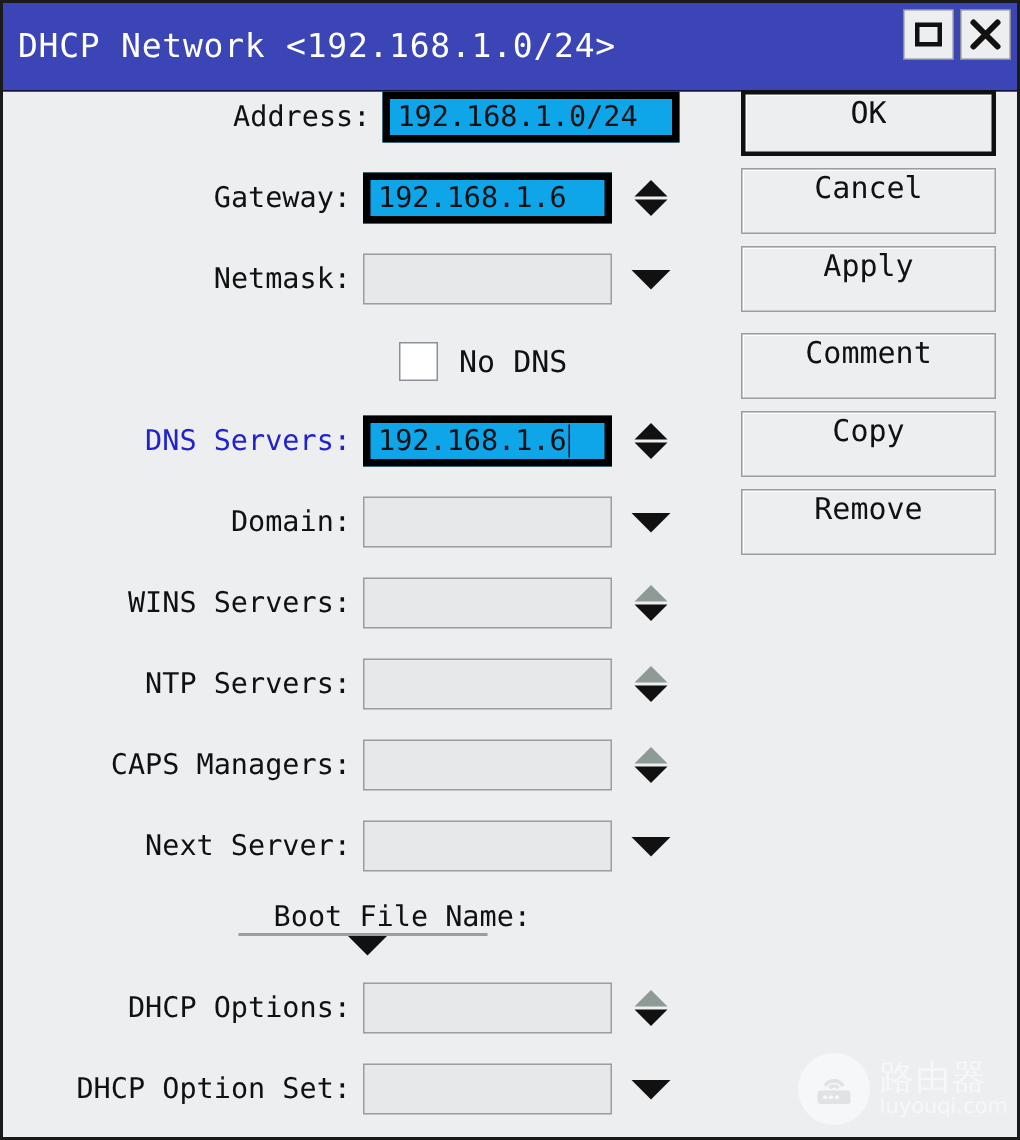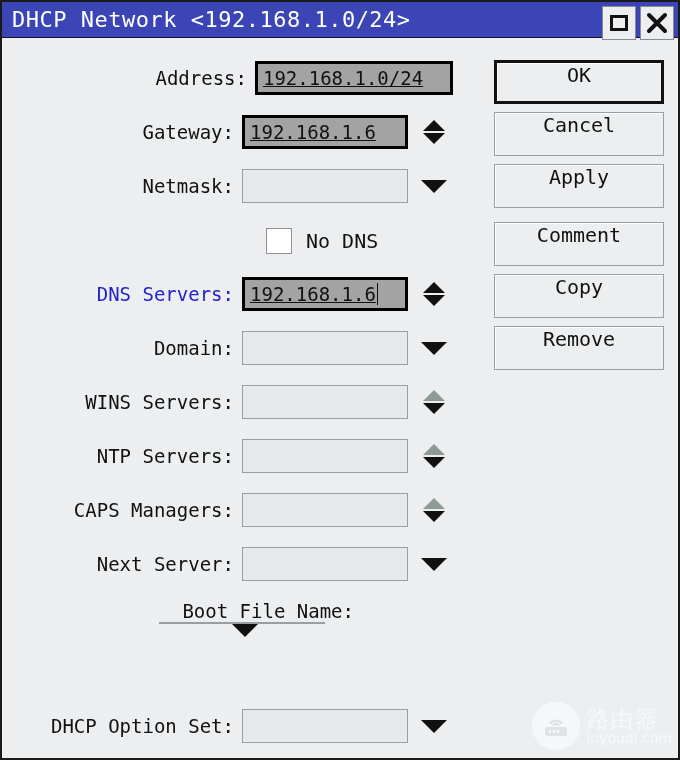--- a/index.html
+++ b/index.html
@@ -16,21 +16,21 @@
     border: 2px solid #1a1a1a;
     font-family: "DejaVu Sans Mono", "Liberation Mono", monospace;
     overflow: hidden;
   }
 
   
   #titlebar {
     position: absolute;
     left: 0; top: 0;
     width: 100%;
-    height: 36px;
+    height: 59px;
     background: #3b45b5;
     border-bottom: 1px solid #11113a;
     box-sizing: border-box;
     display: flex;
     align-items: center;
   }
   #titlebar .title-text {
     color: #ffffff;
     font-size: 22px;
     letter-spacing: 0.5px;
@@ -100,23 +100,22 @@
     display: flex;
     align-items: center;
     padding: 0 5px;
     font-size: 19px;
     color: #111111;
     white-space: nowrap;
     overflow: hidden;
     font-family: "DejaVu Sans Mono", "Liberation Mono", monospace;
   }
   .field.filled {
-    background: #a3a3a3;
-    border: 3px solid #000000;
-    text-decoration: underline;
+    background: #0ea5e9;
+    border: 5px solid #000000;
   }
   .field.wide { width: 200px; }
   .caret {
     display: inline-block;
     width: 1px;
     height: 22px;
     background: #111111;
     margin-left: 1px;
   }
 
@@ -337,20 +336,30 @@
         <div class="arrows single">
           <div class="tri-dn"></div>
         </div>
       </div>
       <div class="row" style="top: 554px; flex-direction: column;">
         <div class="lbl">Boot File Name:</div>
         <div class="field">
           <span></span>
         </div>
         <div class="arrows single">
+          <div class="tri-dn"></div>
+        </div>
+      </div>
+      <div class="row" style="top: 608px;">
+        <div class="lbl">DHCP Options:</div>
+        <div class="field">
+          <span></span>
+        </div>
+        <div class="arrows">
+          <div class="tri-up dim"></div>
           <div class="tri-dn"></div>
         </div>
       </div>
       <div class="row" style="top: 662px;">
         <div class="lbl">DHCP Option Set:</div>
         <div class="field">
           <span></span>
         </div>
         <div class="arrows single">
           <div class="tri-dn"></div>

